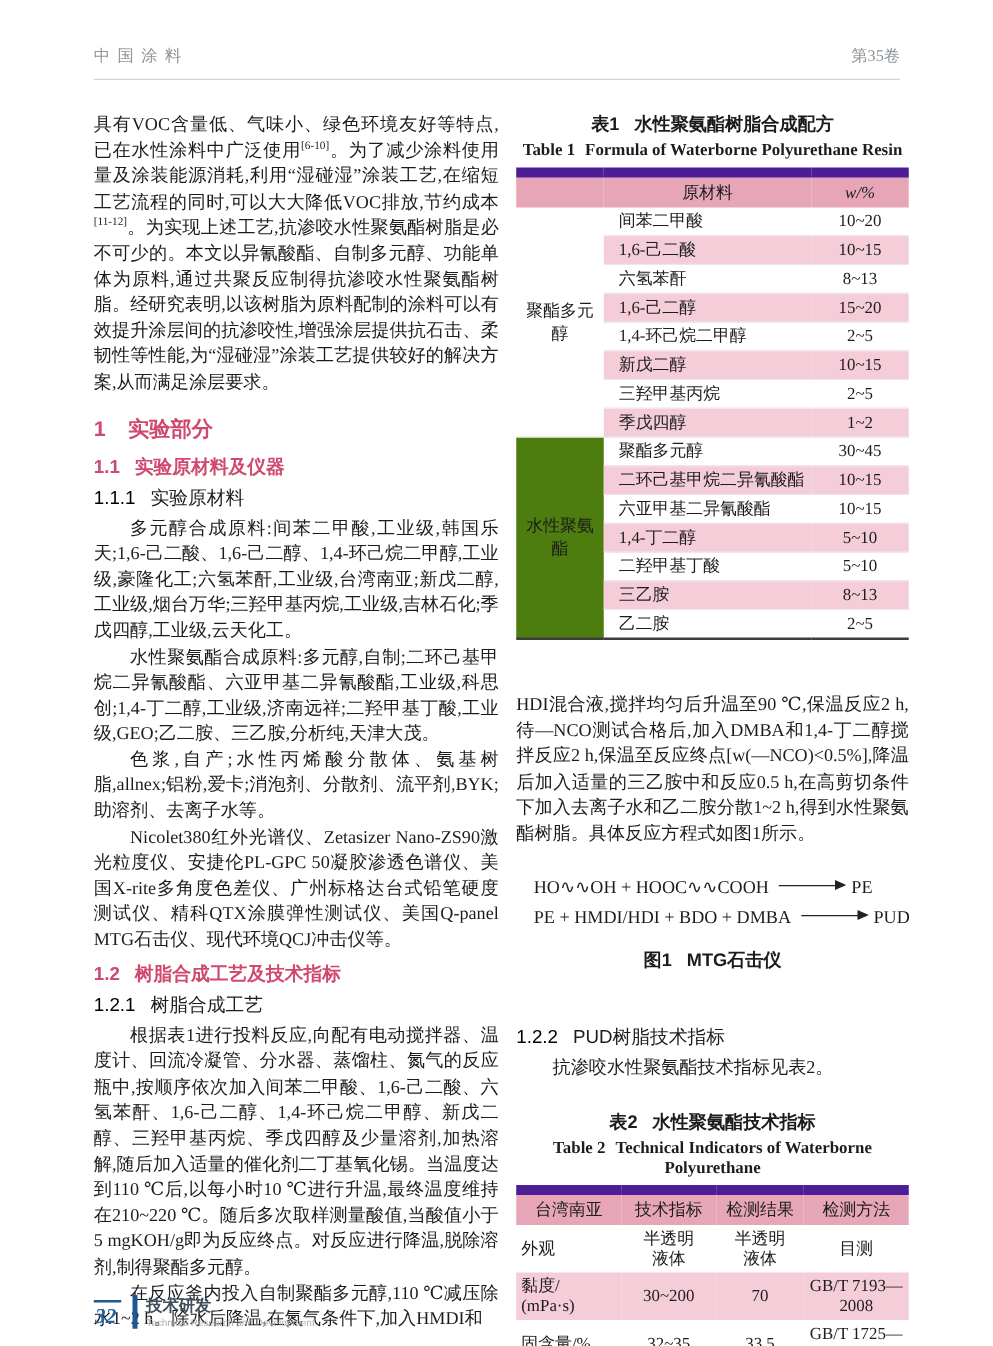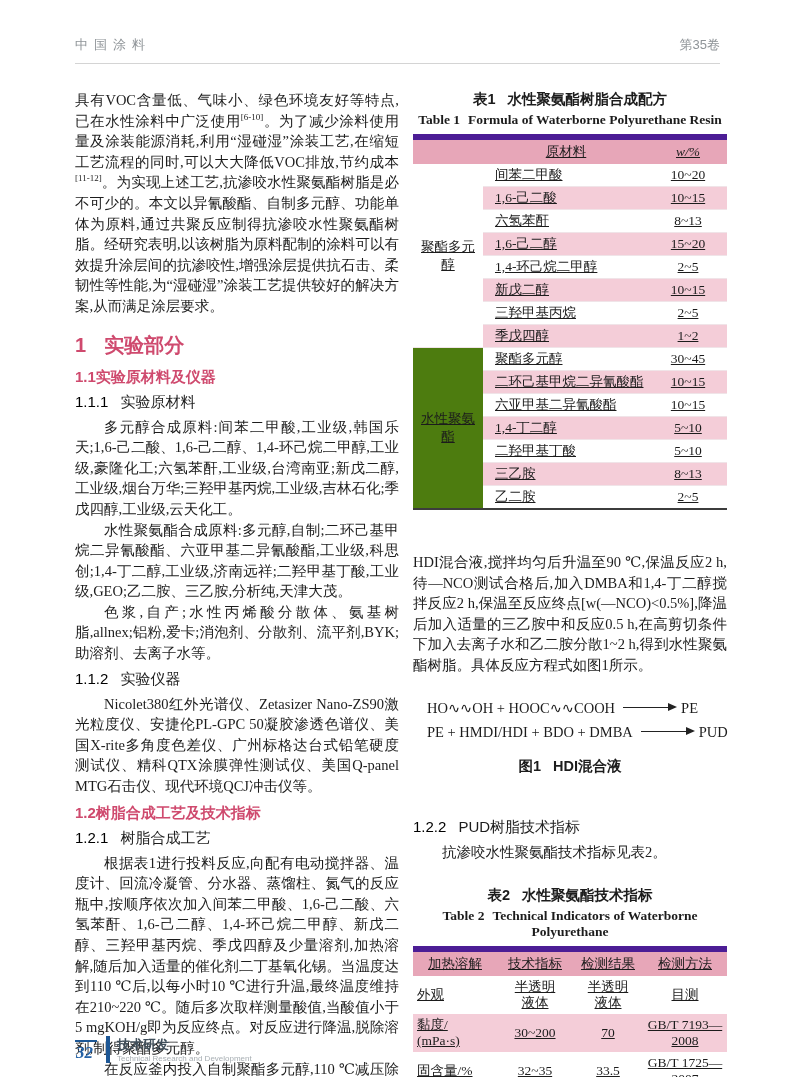--- a/index.html
+++ b/index.html
@@ -8,71 +8,70 @@
     position:relative; width:794px; height:1077px; margin:0 auto;
     background:#ffffff; overflow:hidden;
     font-family:"Liberation Serif","DejaVu Serif",serif;
     color:#1c1c1c;
   }
   
   .phead {
     margin:36px 74px 0 75px; padding-bottom:9px;
     border-bottom:1px solid #d4d4d4;
     display:flex; justify-content:space-between; align-items:flex-end;
-    font-family:Liberation Sans, sans-serif;
+    font-family:Liberation Serif, serif;
     font-size:13px; color:#8f9498;
   }
   .phead .journal { letter-spacing:6px; }
   
   .content { display:flex; margin:26px 67px 0 75px; gap:14px; }
   .col-l { width:324px; }
   .col-r { width:314px; }
   
   .bp {
     font-size:14.5px; line-height:20.6px; text-align:justify;
     font-family:"Liberation Serif","DejaVu Serif",serif;
   }
   .bp.ind { text-indent:2em; }
   .bp sup { font-size:9px; vertical-align:super; line-height:0; }
   
   .hs1 {
     font-family:"Liberation Sans","DejaVu Sans",sans-serif;
-    font-size:20px; font-weight:bold; color:#cf4a6e;
+    font-size:17px; font-weight:bold; color:#cf4a6e;
     margin:15px 0 9px;
   }
   .hs1 .hnum { margin-right:18px; }
   .hs2 {
     font-family:"Liberation Sans","DejaVu Sans",sans-serif;
     font-size:15px; font-weight:bold; color:#cf4a6e;
     margin:7px 0 6px;
   }
-  .hs2 .hnum { margin-right:0; }
+  .hs2 .hnum { margin-right:12px; }
   .hs3 {
     font-family:"Liberation Sans","DejaVu Sans",sans-serif;
     font-size:15px; font-weight:400; color:#1c1c1c;
     margin:6px 0 5px;
   }
   .hs3 .hnum { color:#000000; margin-right:12px; }
   
   .capcn {
     text-align:center; font-family:"Liberation Sans","DejaVu Sans",sans-serif;
     font-weight:bold; font-size:14.5px; margin-bottom:3px;
   }
   .capcn .clabel { margin-right:12px; }
   .capen {
     text-align:center; font-family:"Liberation Serif","DejaVu Serif",serif;
     font-weight:bold; font-size:13.5px; margin-bottom:6px;
   }
   .capen .clabel { margin-right:8px; }
   
   table { width:100%; border-collapse:collapse; }
   .ftable, .itable {
-    border-top:6px solid #4c1d95; border-bottom:2px solid #3c3c3c;
+    border-top:8px solid #4c1d95; border-bottom:2px solid #3c3c3c;
     font-size:13.5px;
-    text-decoration:underline;
   }
   .ftable th, .itable th {
     background:#e7a6b8; font-weight:400; padding:3px 2px; text-align:center;
   }
   .ftable td { padding:2px 2px; }
   .ftable tbody tr { border-bottom:1px solid #f0e4e8; }
   .ftable tbody tr:last-child { border-bottom:none; }
   .gcol { width:70px; text-align:center; }
   .gshade { background:#4d7c0f; }
   .mat { text-align:left; padding-left:12px !important; }
@@ -141,21 +140,20 @@
       <h2 class="hs1"><span class="hnum">1</span><span>实验部分</span></h2>
 
       <h3 class="hs2"><span class="hnum">1.1</span><span>实验原材料及仪器</span></h3>
 
       <h4 class="hs3"><span class="hnum">1.1.1</span><span>实验原材料</span></h4>
 
       <p class="bp ind">多元醇合成原料:间苯二甲酸,工业级,韩国乐天;1,6-己二酸、1,6-己二醇、1,4-环己烷二甲醇,工业级,豪隆化工;六氢苯酐,工业级,台湾南亚;新戊二醇,工业级,烟台万华;三羟甲基丙烷,工业级,吉林石化;季戊四醇,工业级,云天化工。</p>
       <p class="bp ind">水性聚氨酯合成原料:多元醇,自制;二环己基甲烷二异氰酸酯、六亚甲基二异氰酸酯,工业级,科思创;1,4-丁二醇,工业级,济南远祥;二羟甲基丁酸,工业级,GEO;乙二胺、三乙胺,分析纯,天津大茂。</p>
       <p class="bp ind">色浆,自产;水性丙烯酸分散体、氨基树脂,allnex;铝粉,爱卡;消泡剂、分散剂、流平剂,BYK;助溶剂、去离子水等。</p>
 
-      <h4 class="hs3"><span class="hnum">1.1.2</span><span>实验仪器</span></h4>
 
       <p class="bp ind">Nicolet380红外光谱仪、Zetasizer Nano-ZS90激光粒度仪、安捷伦PL-GPC 50凝胶渗透色谱仪、美国X-rite多角度色差仪、广州标格达台式铅笔硬度测试仪、精科QTX涂膜弹性测试仪、美国Q-panel MTG石击仪、现代环境QCJ冲击仪等。</p>
 
       <h3 class="hs2"><span class="hnum">1.2</span><span>树脂合成工艺及技术指标</span></h3>
 
       <h4 class="hs3"><span class="hnum">1.2.1</span><span>树脂合成工艺</span></h4>
 
       <p class="bp ind">根据表1进行投料反应,向配有电动搅拌器、温度计、回流冷凝管、分水器、蒸馏柱、氮气的反应瓶中,按顺序依次加入间苯二甲酸、1,6-己二酸、六氢苯酐、1,6-己二醇、1,4-环己烷二甲醇、新戊二醇、三羟甲基丙烷、季戊四醇及少量溶剂,加热溶解,随后加入适量的催化剂二丁基氧化锡。当温度达到110 ℃后,以每小时10 ℃进行升温,最终温度维持在210~220 ℃。随后多次取样测量酸值,当酸值小于5 mgKOH/g即为反应终点。对反应进行降温,脱除溶剂,制得聚酯多元醇。</p>
       <p class="bp ind">在反应釜内投入自制聚酯多元醇,110 ℃减压除水1~2 h。除水后降温,在氮气条件下,加入HMDI和</p>
 
@@ -239,41 +237,41 @@
             </tr>
           </tbody>
       </table>
 
       <p class="bp gap-after-t1">HDI混合液,搅拌均匀后升温至90 ℃,保温反应2 h,待—NCO测试合格后,加入DMBA和1,4-丁二醇搅拌反应2 h,保温至反应终点[w(—NCO)&lt;0.5%],降温后加入适量的三乙胺中和反应0.5 h,在高剪切条件下加入去离子水和乙二胺分散1~2 h,得到水性聚氨酯树脂。具体反应方程式如图1所示。</p>
 
       <div class="figblock">
         <div class="eq"><span>HO∿∿OH + HOOC∿∿COOH</span><span class="rxn-arrow"></span><span>PE</span></div>
         <div class="eq"><span>PE + HMDI/HDI + BDO + DMBA</span><span class="rxn-arrow"></span><span>PUD</span></div>
         <div class="figcaps">
-          <div class="capcn"><span class="clabel">图1</span><span>HDI混合液</span></div>
+          <div class="capcn"><span class="clabel">图1</span><span>MTG石击仪</span></div>
         </div>
       </div>
 
       <h4 class="hs3 gap-h122"><span class="hnum">1.2.2</span><span>PUD树脂技术指标</span></h4>
 
       <p class="bp ind">抗渗咬水性聚氨酯技术指标见表2。</p>
 
       <div class="capcn gap-t2"><span class="clabel">表2</span><span>水性聚氨酯技术指标</span></div>
       <div class="capen"><span class="clabel">Table 2</span><span>Technical Indicators of Waterborne Polyurethane</span></div>
 
       <table class="itable">
         <colgroup>
             <col class="w0">
             <col class="w1">
             <col class="w2">
             <col class="w3">
           </colgroup>
         <thead>
           <tr>
-            <th>加热溶解</th>
+            <th>台湾南亚</th>
             <th>技术指标</th>
             <th>检测结果</th>
             <th>检测方法</th>
           </tr>
         </thead>
         <tbody>
             <tr>
               <td class="c0">外观</td>
               <td class="cx">半透明
 液体</td>

